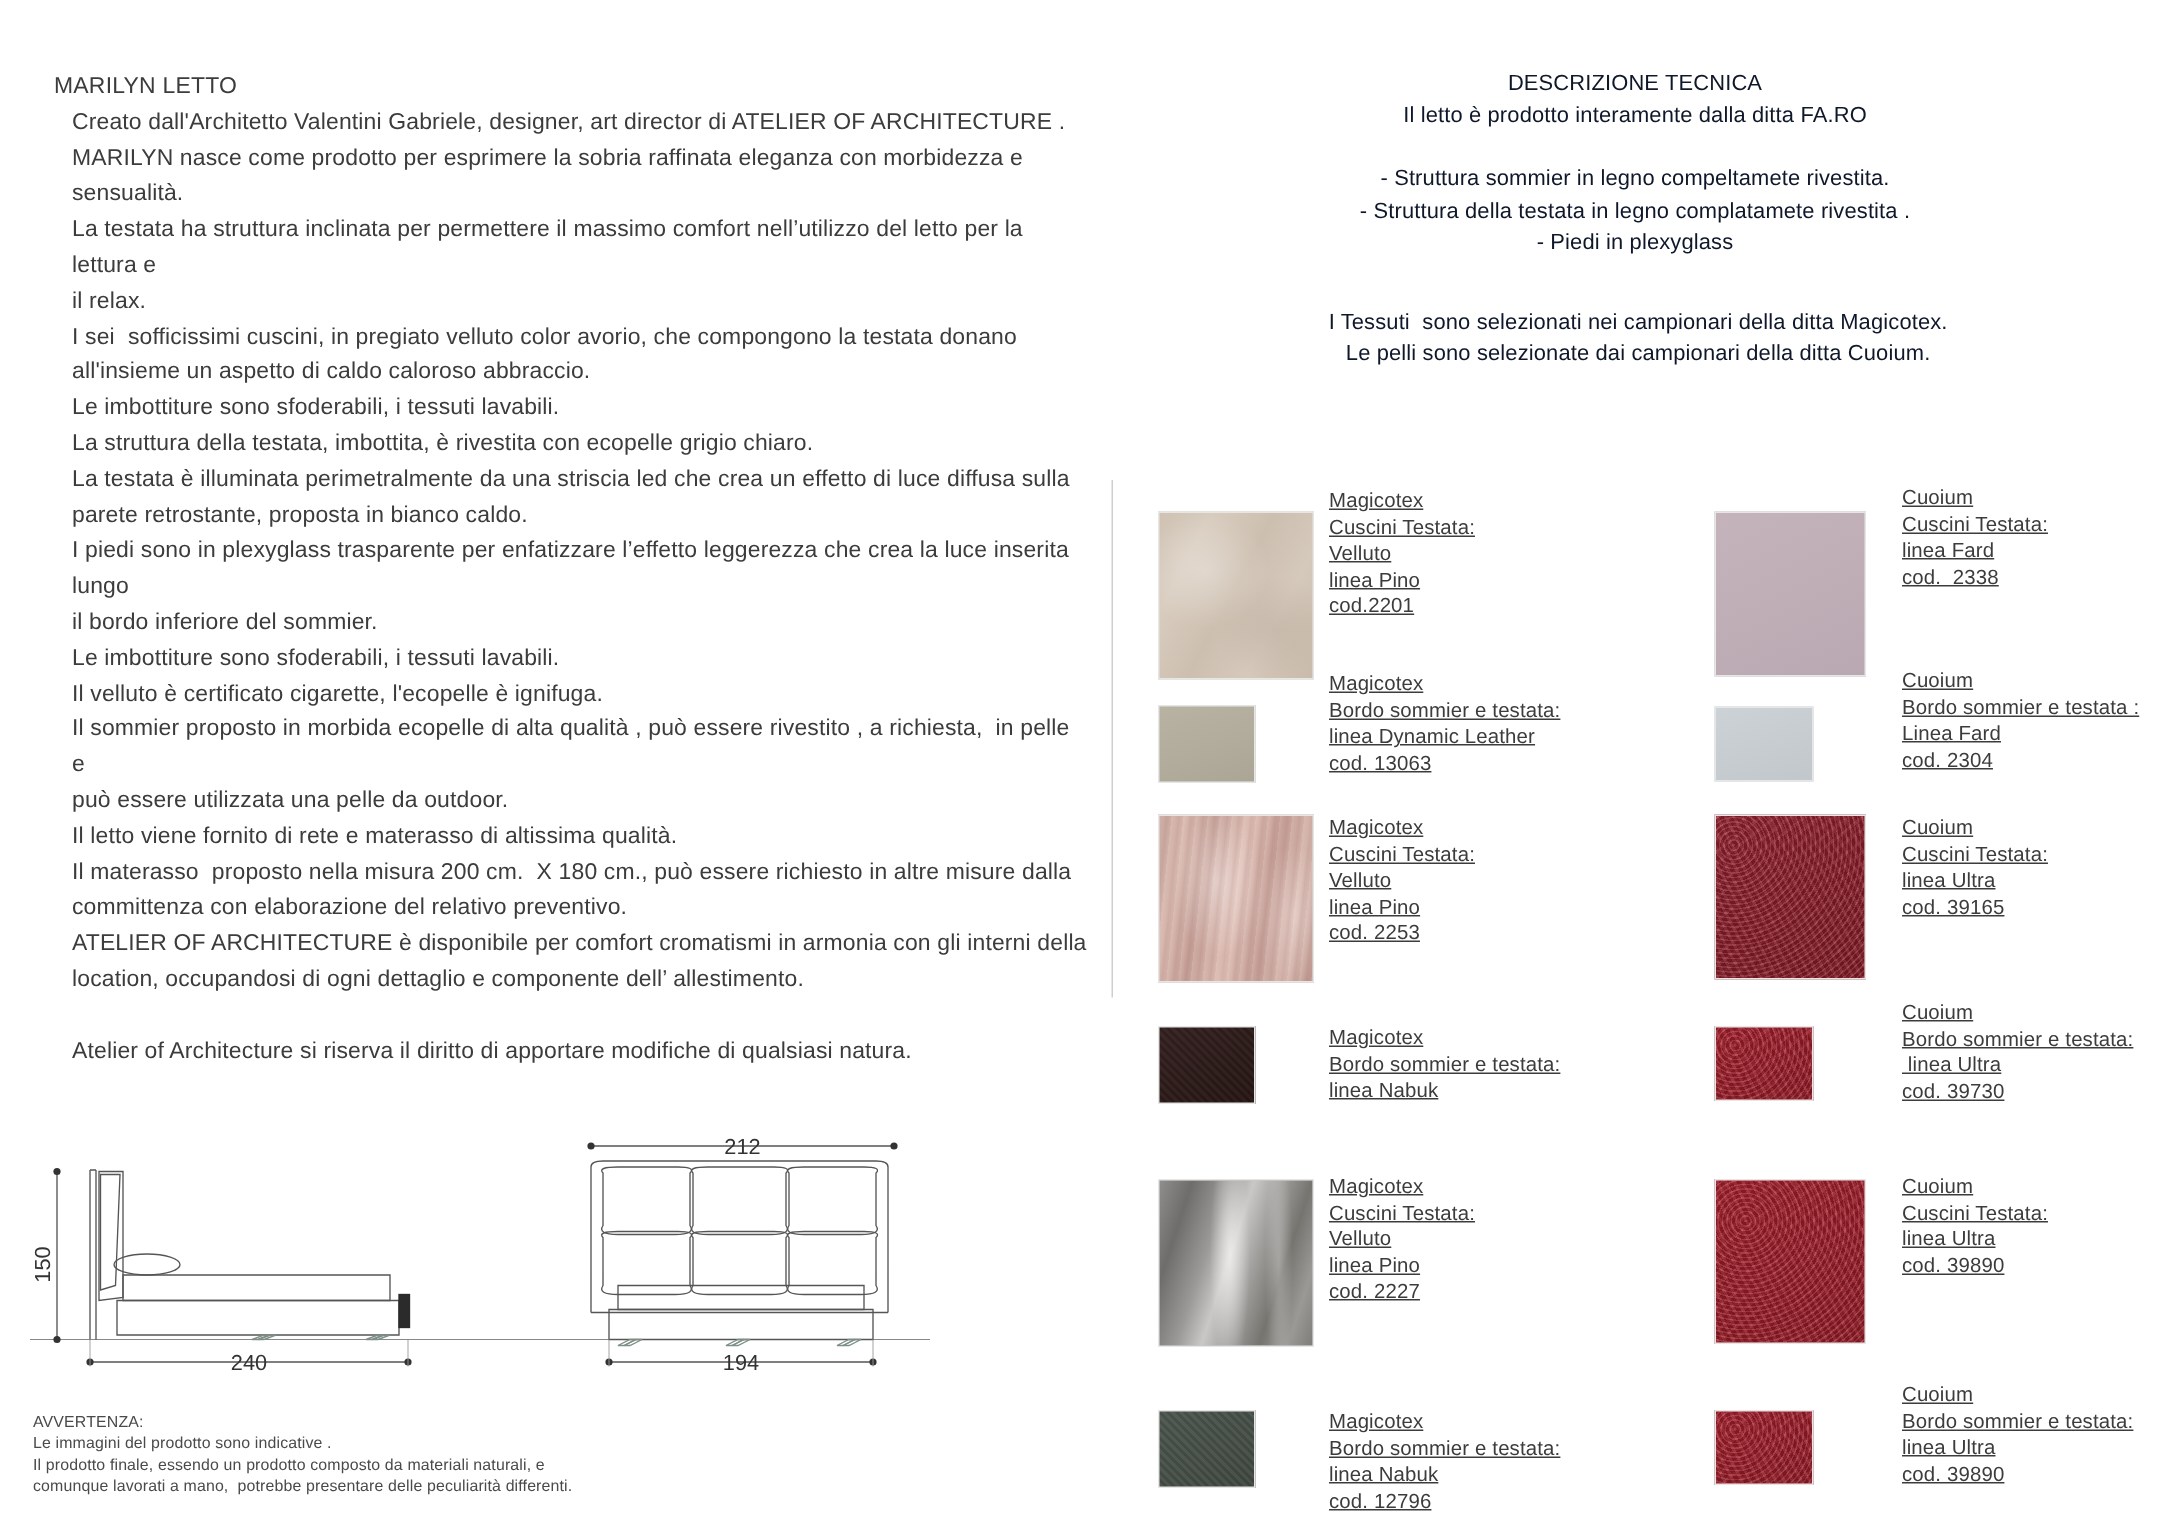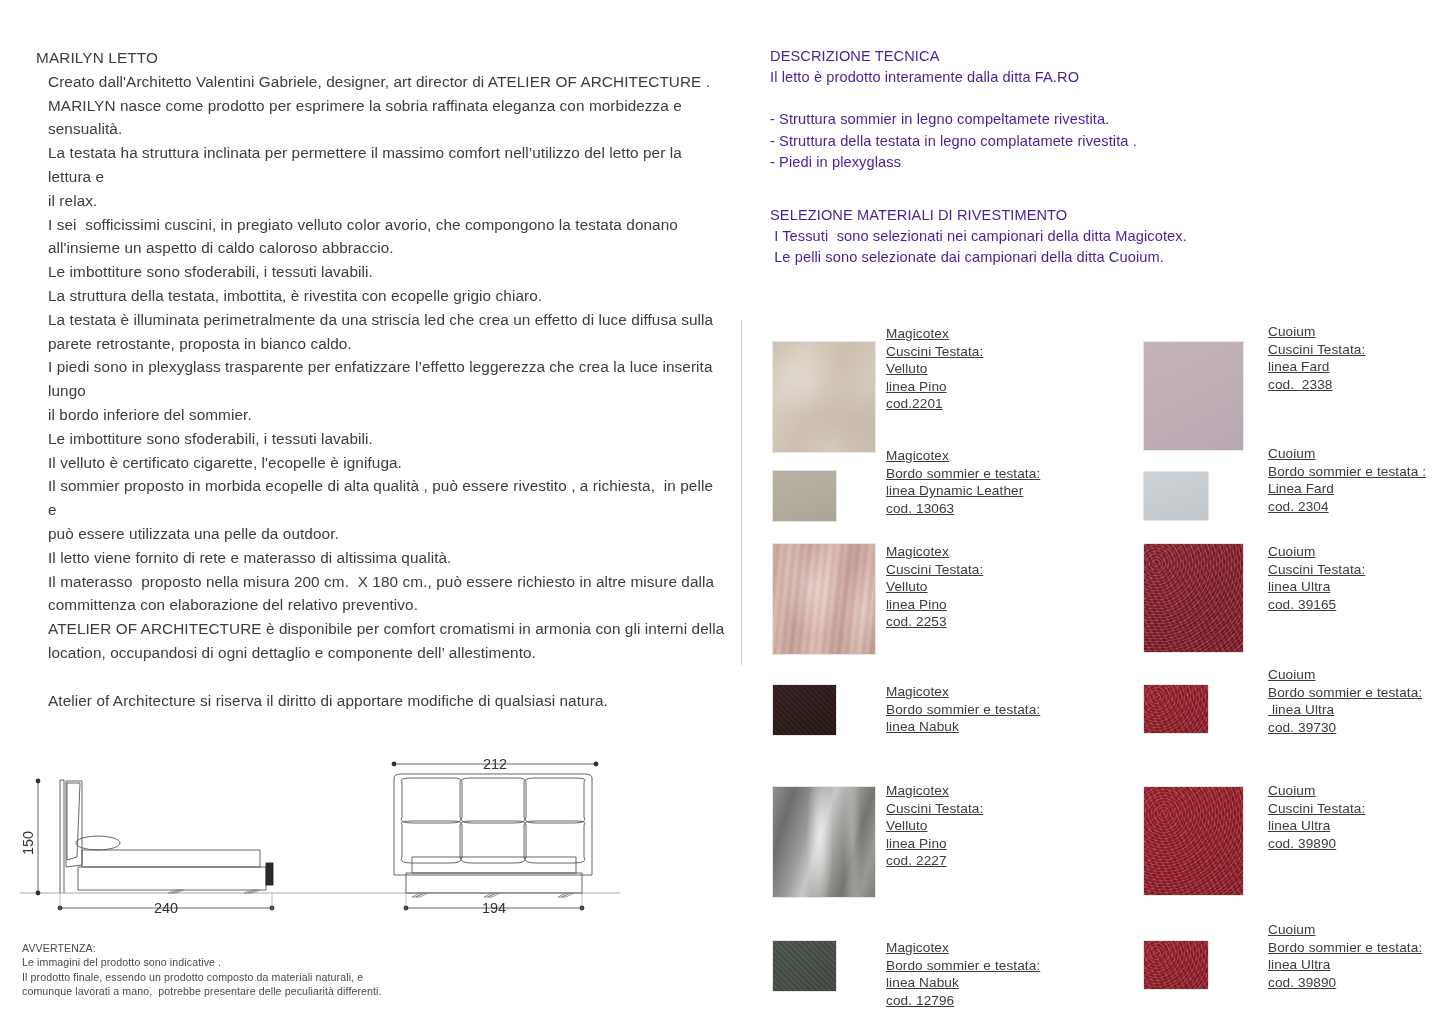--- a/index.html
+++ b/index.html
@@ -31,21 +31,21 @@
     position: absolute; left: 741px; top: 320px;
     width: 1px; height: 345px; background: #cfcfcf;
   }
 
   
   .right-col {
     position: absolute; left: 770px; top: 46px; width: 640px;
   }
   .r-line {
     font-size: 14.6px; line-height: 21.2px; letter-spacing: .1px;
-    color: #4c1d95; white-space: pre-wrap;
+    color: #0f172a; white-space: pre-wrap; text-align: center;
   }
   .r-gap { height: 21px; }
   .r-gap-lg { height: 32px; }
 
   
   .swatch-area { position: absolute; left: 0; top: 0; width: 1445px; height: 1022px; }
   .sw-chip {
     position: absolute; left: 0; top: 0;
     border: 1px solid #e6e6e6;
   }
@@ -161,21 +161,20 @@
   <div class="right-col">
     <div class="r-line">DESCRIZIONE TECNICA</div>
     <div class="r-line">Il letto è prodotto interamente dalla ditta FA.RO</div>
     <div class="r-gap"></div>
     <div id="tech-bullets">
         <div class="r-line">- Struttura sommier in legno compeltamete rivestita.</div>
         <div class="r-line">- Struttura della testata in legno complatamete rivestita .</div>
         <div class="r-line">- Piedi in plexyglass</div>
       </div>
     <div class="r-gap-lg"></div>
-    <div class="r-line">SELEZIONE MATERIALI DI RIVESTIMENTO</div>
     <div id="materials-lines">
         <div class="r-line"> I Tessuti  sono selezionati nei campionari della ditta Magicotex.</div>
         <div class="r-line"> Le pelli sono selezionate dai campionari della ditta Cuoium.</div>
       </div>
   </div>
 
   <div class="swatch-area" id="swatch-area">
       <div class="sw-chip tex-velvet-beige" style="left: 772px; top: 341px; width: 104px; height: 112px; position: absolute; background-color: rgb(210, 197, 182);"></div>
       <div class="sw-text" style="left: 886px; top: 325px;"><div>Magicotex</div><div>Cuscini Testata:</div><div>Velluto</div><div>linea Pino</div><div>cod.2201</div></div>
       <div class="sw-chip tex-flat-taupe" style="left: 772px; top: 470px; width: 65px; height: 52px; position: absolute; background-color: rgb(178, 172, 156);"></div>

